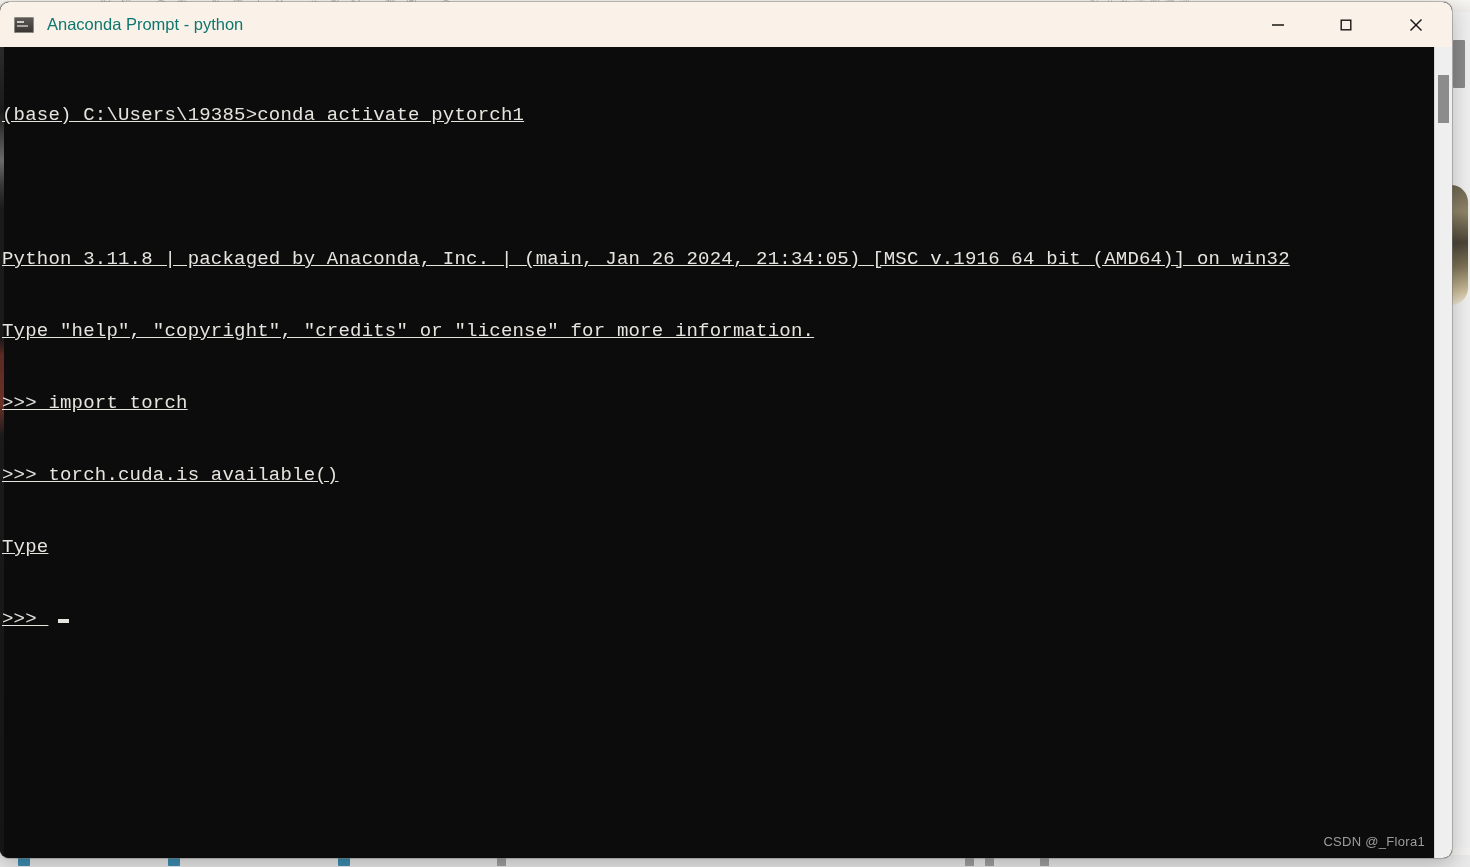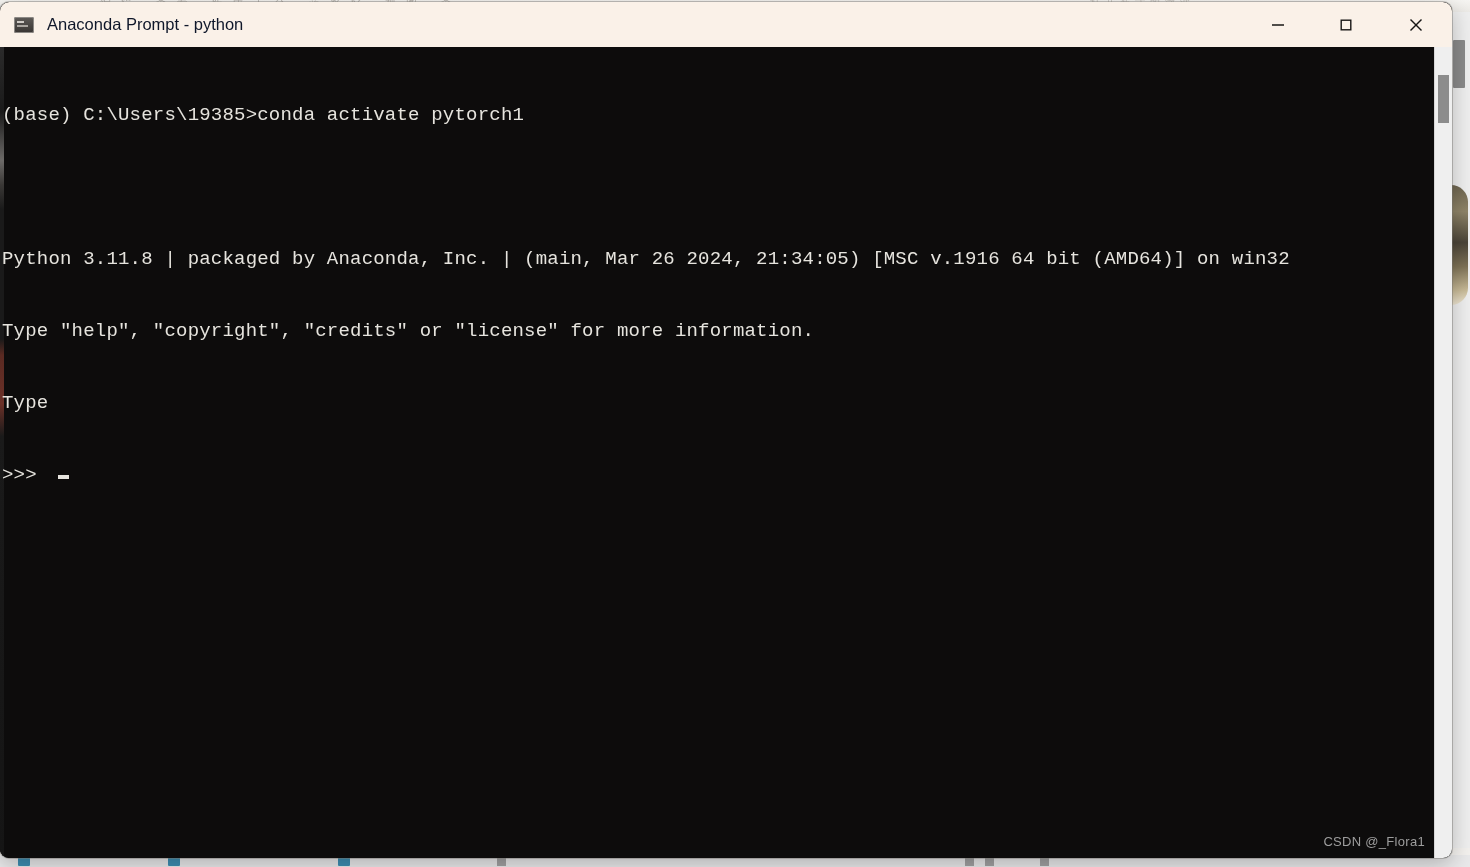--- a/index.html
+++ b/index.html
@@ -149,21 +149,21 @@
   .app-icon::after {
     content: "";
     position: absolute;
     left: 3px; top: 8px;
     width: 11px; height: 2px;
     background: #a9a5a0;
   }
   #window-title {
     margin-left: 13px;
     font-size: 16.5px;
-    color: #0f172a;
+    color: #0f766e;
     white-space: nowrap;
     font-family: "Liberation Sans", sans-serif;
   }
 
   #titlebar-controls {
     position: absolute;
     right: 0; top: 0;
     height: 100%;
     display: flex;
     align-items: stretch;
@@ -199,21 +199,21 @@
     position: relative;
     flex: 1 1 auto;
     padding: 8px 0 0 2px;
     font-family: "Liberation Mono", "DejaVu Sans Mono", monospace;
     font-size: 19px;
     line-height: 24px;
     color: #e6e4de;
     white-space: pre;
     letter-spacing: 0.2px;
   }
-  .line { height: 24px; }
+  .line { height: 24px; text-decoration: underline; }
   .line.blank { height: 24px; }
   .cursor {
     display: inline-block;
     width: 11px;
     height: 4px;
     background: #e6e4de;
     vertical-align: baseline;
     margin-left: 10px;
     margin-bottom: 1px;
   }
@@ -298,22 +298,24 @@
         </div>
       </div>
     </div>
 
     <div id="term-body">
       <div id="left-sliver"></div>
 
       <div id="console-text">
         <div class="line">(base) C:\Users\19385&gt;conda activate pytorch1</div>
         <div class="line blank"></div>
-        <div class="line">Python 3.11.8 | packaged by Anaconda, Inc. | (main, Mar 26 2024, 21:34:05) [MSC v.1916 64 bit (AMD64)] on win32</div>
+        <div class="line">Python 3.11.8 | packaged by Anaconda, Inc. | (main, Jan 26 2024, 21:34:05) [MSC v.1916 64 bit (AMD64)] on win32</div>
         <div class="line">Type "help", "copyright", "credits" or "license" for more information.</div>
+        <div class="line">&gt;&gt;&gt; import torch</div>
+        <div class="line">&gt;&gt;&gt; torch.cuda.is_available()</div>
         <div class="line">Type</div>
         <div class="line"><span>&gt;&gt;&gt; </span><span class="cursor"></span></div>
       </div>
 
       <div id="term-scrollbar">
         <div id="term-scroll-thumb"></div>
       </div>
     </div>
 
     <div id="watermark">CSDN @_Flora1</div>

